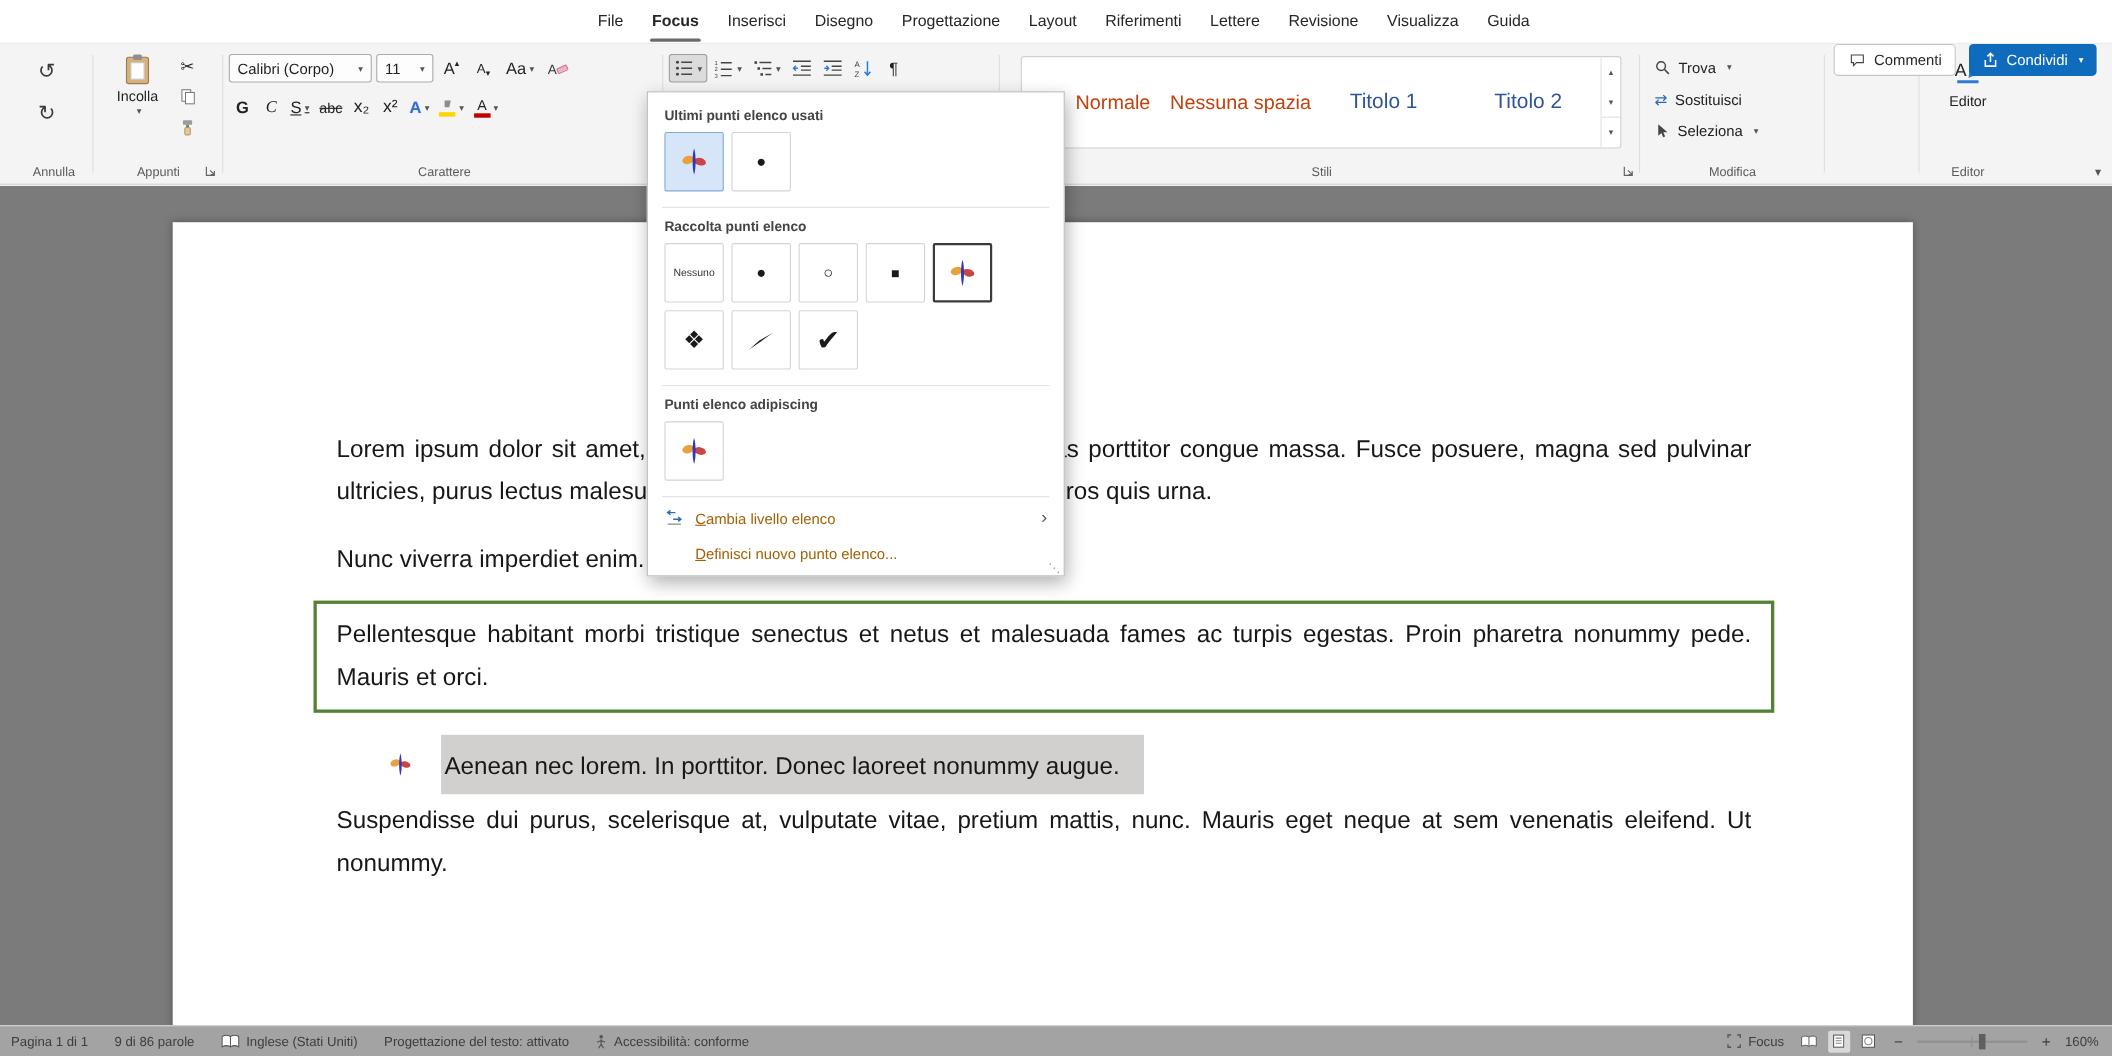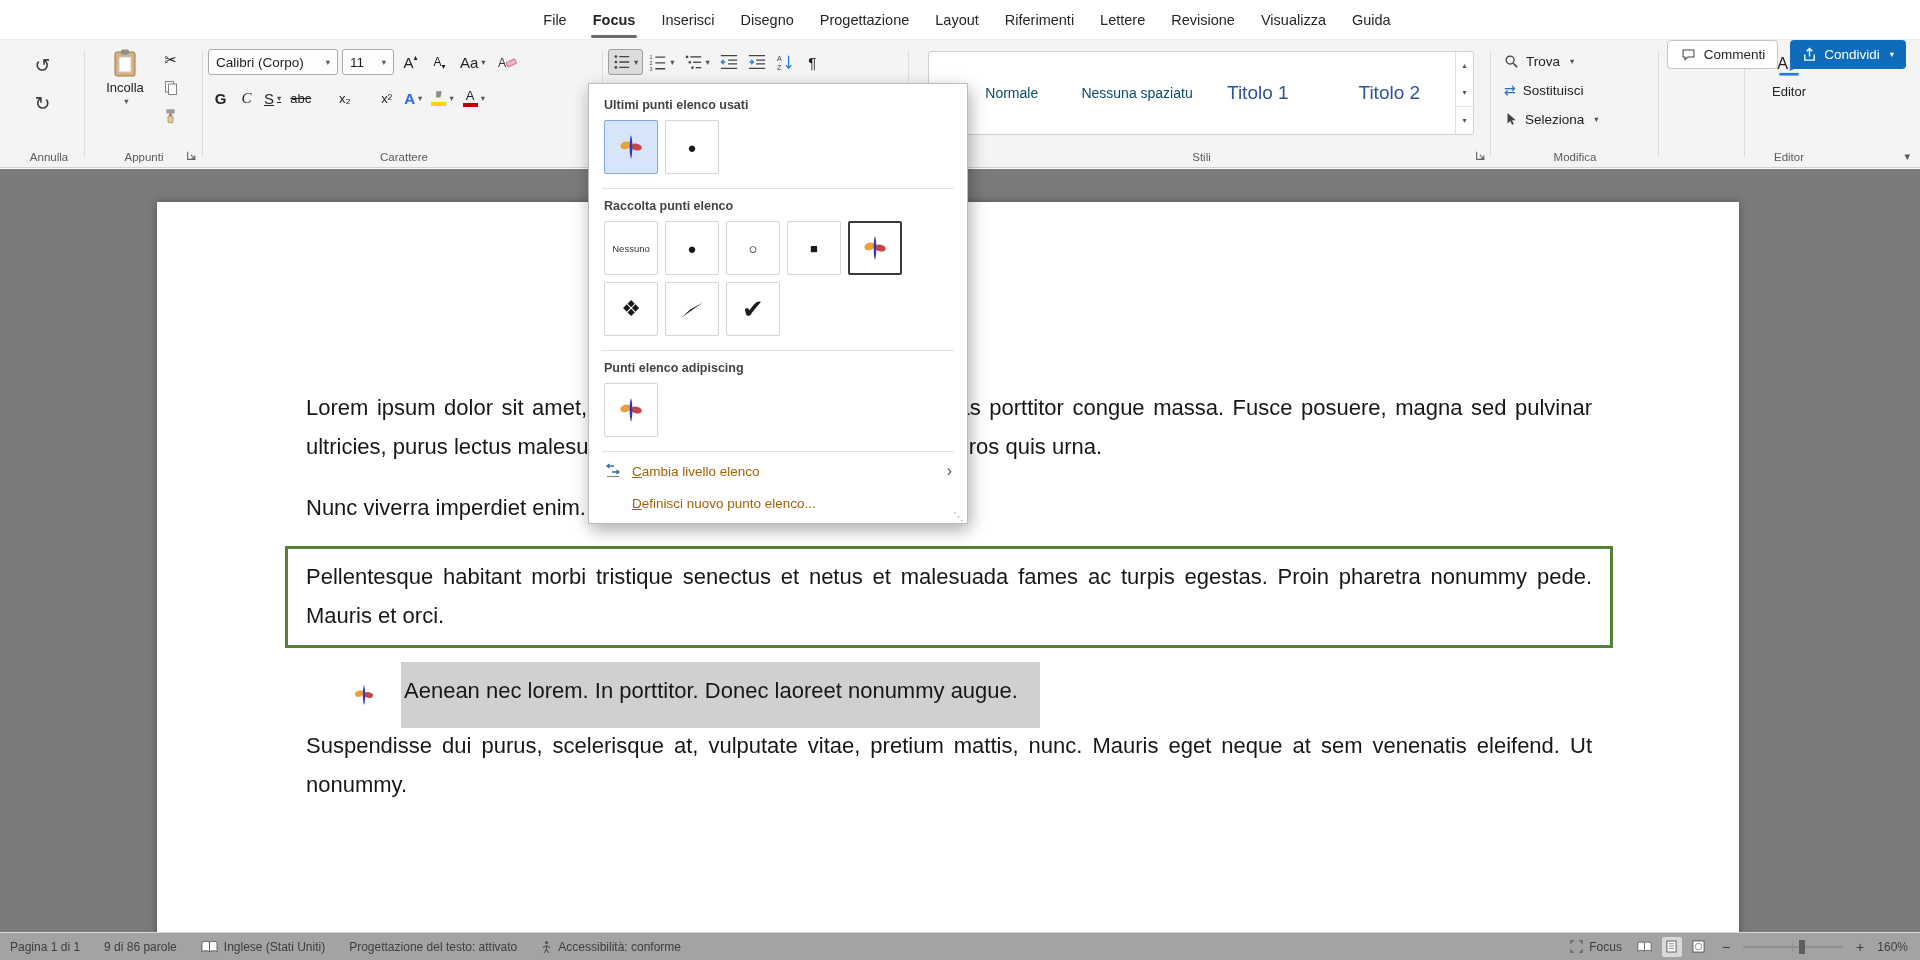--- a/index.html
+++ b/index.html
@@ -46,29 +46,29 @@
   .row1 { position:absolute; top:9px; left:2px; display:flex; align-items:center; gap:4px; }
   .row2 { position:absolute; top:45px; left:2px; display:flex; align-items:center; gap:1px; }
   .combo { display:flex; align-items:center; justify-content:space-between; background:#fdfdfd;
            border:1px solid #ababab; border-radius:3px; height:26px; padding:0 7px; font-size:13.5px; color:#1f1f1f; }
   .combo-font { width:130px; }
   .combo-size { width:52px; }
   .g-bold { font-weight:700; }
   .g-italic { font-style:italic; font-family:"Liberation Serif", serif; }
   .g-underline { text-decoration:underline; }
   .g-strike { text-decoration:line-through; font-size:13px; }
-  .sub-sup { font-size:13px;margin-left:16px; }
+  .sub-sup { font-size:16px; }
   .fx-a { color:#2f6fd6; font-weight:700; text-shadow:0 0 1px #9dc1f0; }
 
   .g-paragrafo { left:606px; width:300px; }
   .g-stili { left:914px; width:575px; }
   .style-gallery { position:absolute; top:11px; left:14px; width:546px; height:84px; background:#fff;
                    border:1px solid #d0d0d0; border-radius:3px; display:flex; }
   .style-item { width:132px; display:flex; align-items:center; justify-content:center; overflow:hidden; white-space:nowrap; }
-  .style-normal { font-size:14px; color:#0c4a6e;padding-left:34px; }
+  .style-normal { font-size:18px; color:#c2410c;padding-left:34px; }
   .style-heading { font-size:19px; color:#2f5496; }
   .gallery-arrows { width:18px; margin-left:auto; border-left:1px solid #e3e3e3; display:flex; flex-direction:column; }
   .garrow { flex:1; display:flex; align-items:center; justify-content:center; font-size:8px; color:#555; }
 
   .g-modifica { left:1494px; width:162px; }
   .mod-col { position:absolute; top:8px; left:10px; display:flex; flex-direction:column; gap:3px; }
   .mod-row { display:flex; align-items:center; gap:7px; height:26px; font-size:13.5px; color:#222; white-space:nowrap; }
 
   .g-voce { left:1662px; width:80px; }
   .g-editor { left:1748px; width:82px; }
@@ -104,21 +104,21 @@
           box-shadow:0 0 8px rgba(0,0,0,.35); }
   .page p, .page .para { position:absolute; left:149px; width:1286px; margin:0; font-size:22px;
           line-height:39px; color:#171717; }
   .just { text-align:justify; }
   .p1 { top:186px; }
   .p2 { top:286px; }
   .green-box { position:absolute; left:128px; top:344px; width:1328px; border:3px solid #538135; padding:8px 18px 10px; }
   .green-box .inner { font-size:22px; line-height:39px; color:#171717; text-align:justify; }
   .bullet-row { position:absolute; left:196px; top:464px; height:58px; display:flex; align-items:center; }
   .bullet-row .cbi-doc { width:22px; height:22px; margin-right:26px; flex:none; }
-  .bullet-text { background:#d2d0ce; font-size:22px; line-height:39px; color:#171717; padding:9px 22px 18px 3px; white-space:nowrap; }
+  .bullet-text { background:#d2d0ce; font-size:22px; line-height:39px; color:#171717; padding:9px 22px 6px 3px; white-space:nowrap; }
   .p4 { top:524px; }
 
   
   .statusbar { position:absolute; bottom:0; left:0; right:0; height:28px; background:#a3a3a3;
                border-top:1px solid #d6d6d6; display:flex; align-items:center; font-size:12px; color:#3d3d3d; z-index:10; }
   .sb-left { display:flex; align-items:center; gap:24px; margin-left:10px; }
   .sb-item { display:flex; align-items:center; gap:6px; white-space:nowrap; }
   .sb-right { margin-left:auto; display:flex; align-items:center; gap:13px; margin-right:12px; }
   .view-icons { display:flex; align-items:center; gap:7px; }
   .view-ico { display:flex; align-items:center; justify-content:center; width:20px; height:20px; border-radius:2px; }

